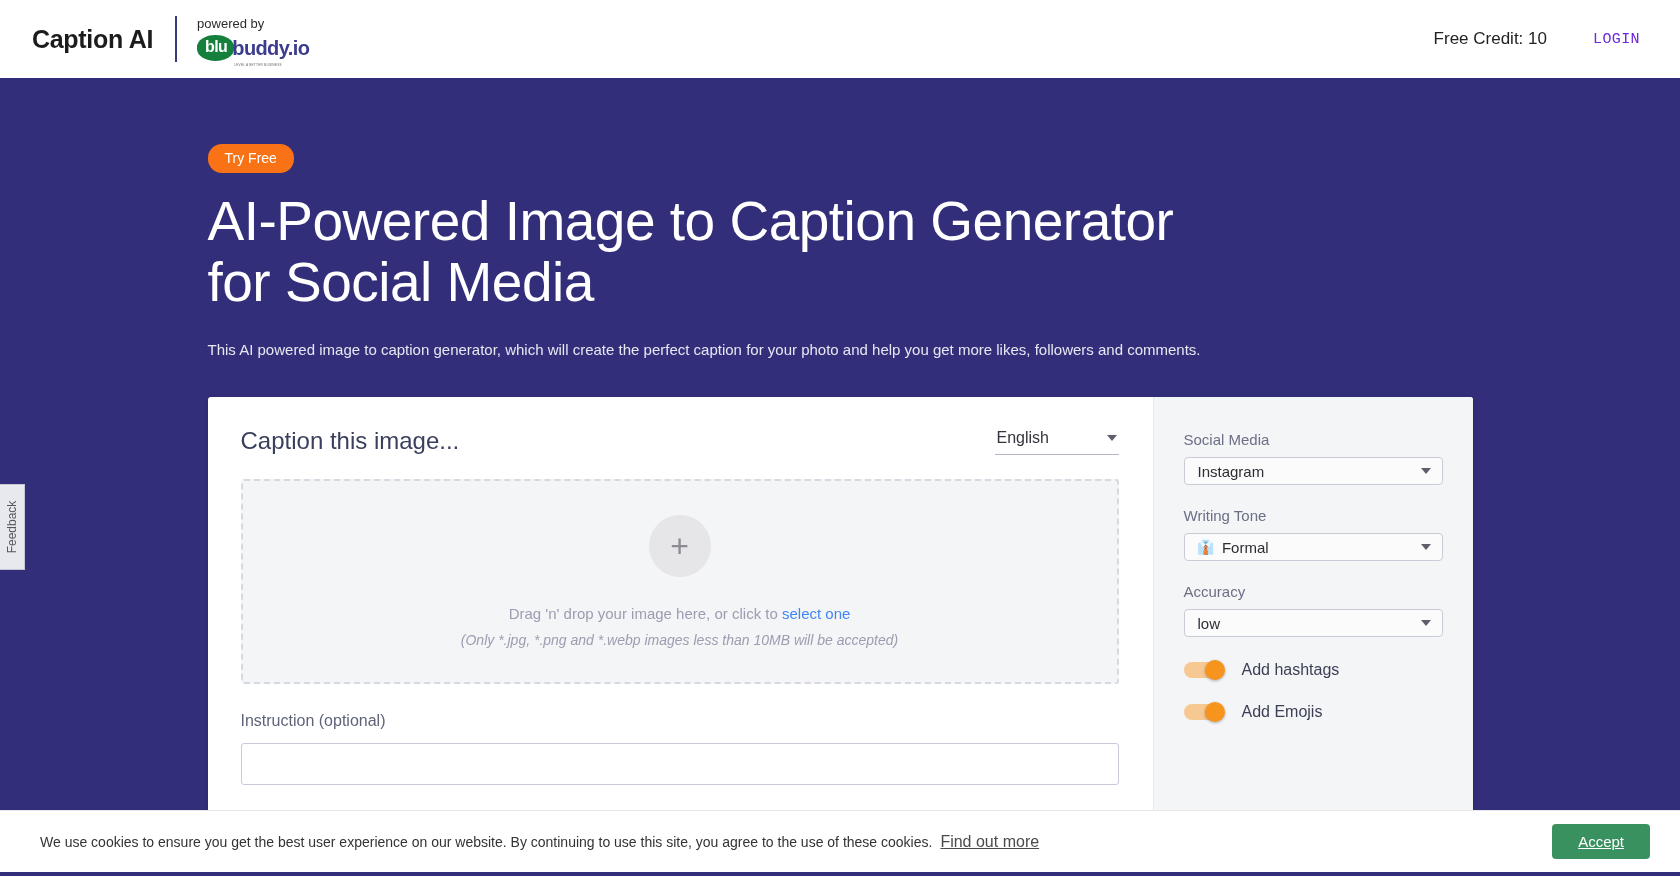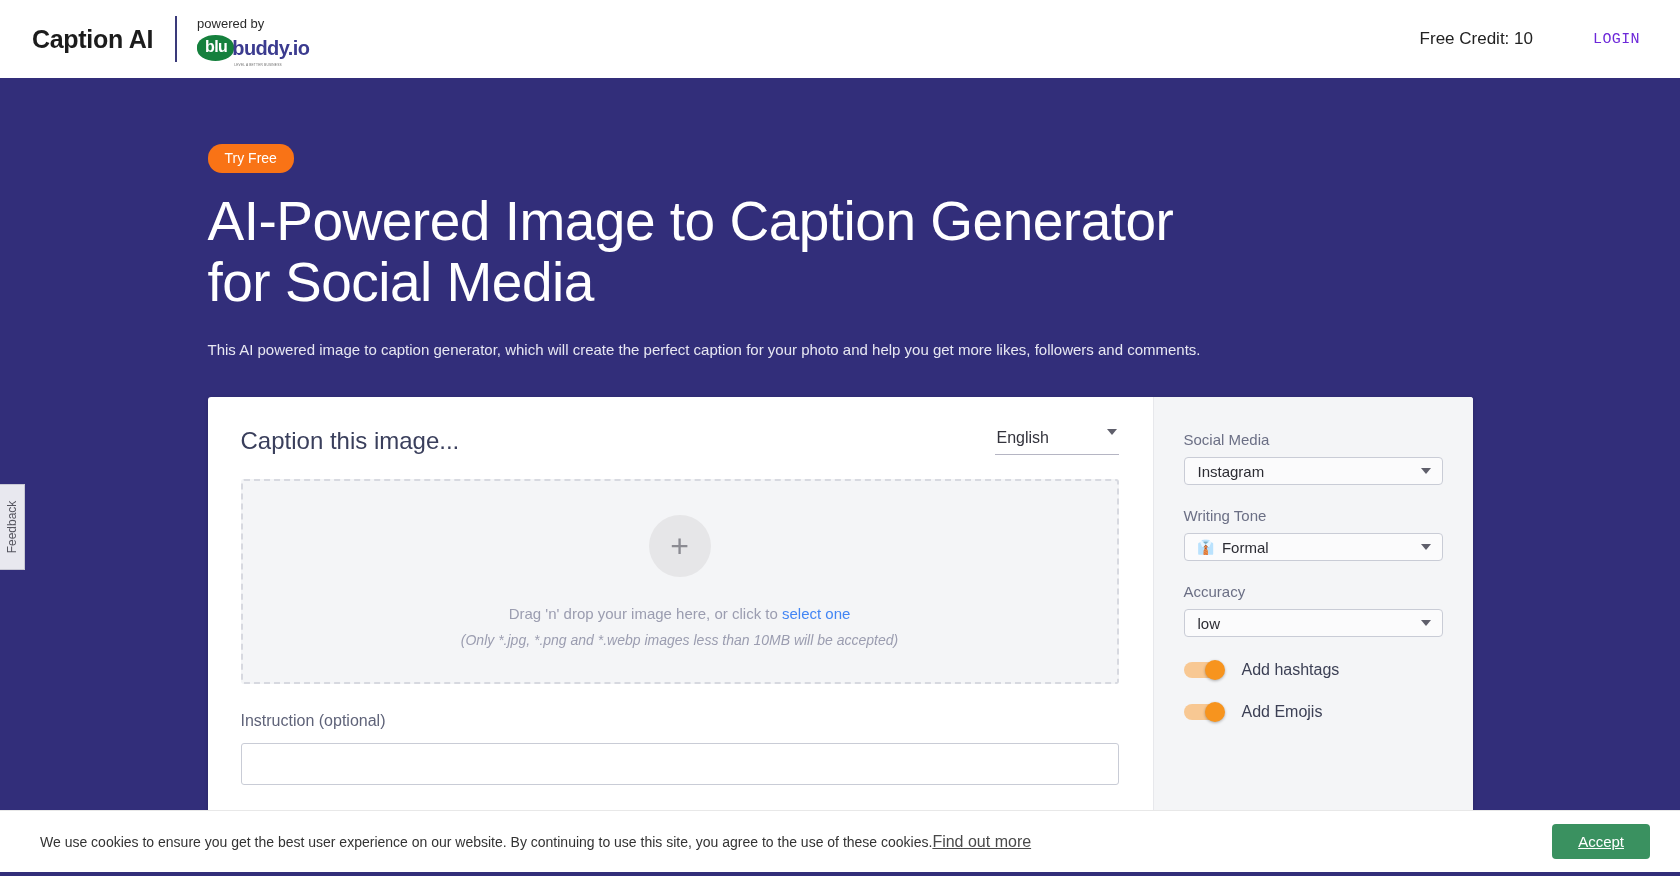--- a/index.html
+++ b/index.html
@@ -74,21 +74,21 @@
     font-size: 3.2px;
     color: #6a6a6a;
     font-weight: normal;
     letter-spacing: 0.2px;
     white-space: nowrap;
   }
   .header-right {
     margin-left: auto;
     display: flex;
     align-items: center;
-    gap: 50px;
+    gap: 36px;
   }
   .free-credit {
     font-size: 17px;
     color: #222222;
   }
   .login-btn {
     font-size: 15px;
     color: #6d28d9;
     letter-spacing: 0.4px;
     background: none;
@@ -156,21 +156,21 @@
   .card-title {
     font-size: 24px;
     color: #3a3f5c;
     font-weight: normal;
   }
   .lang-select {
     width: 124px;
     border: none;
     border-bottom: 1px solid #b5b5c3;
     display: flex;
-    align-items: flex-start;
+    align-items: center;
     justify-content: space-between;
     padding: 0 2px 7px 2px;
     cursor: pointer;
   }
   .lang-select span { font-size: 16px; color: #34343d; }
   .caret {
     width: 0; height: 0;
     border-left: 5px solid transparent;
     border-right: 5px solid transparent;
     border-top: 6px solid #5f5f6b;
@@ -328,20 +328,21 @@
     padding: 0 30px 0 40px;
     z-index: 50;
   }
   .cookie-text {
     font-size: 14px;
     color: #333333;
   }
   .cookie-link {
     color: #4a4a4a;
     text-decoration: underline;
+    margin-left: 8px;
     cursor: pointer;
   }
   .accept-btn {
     margin-left: auto;
     background: #3a9160;
     color: #ffffff;
     border: none;
     border-radius: 4px;
     font-size: 15px;
     text-decoration: underline;

